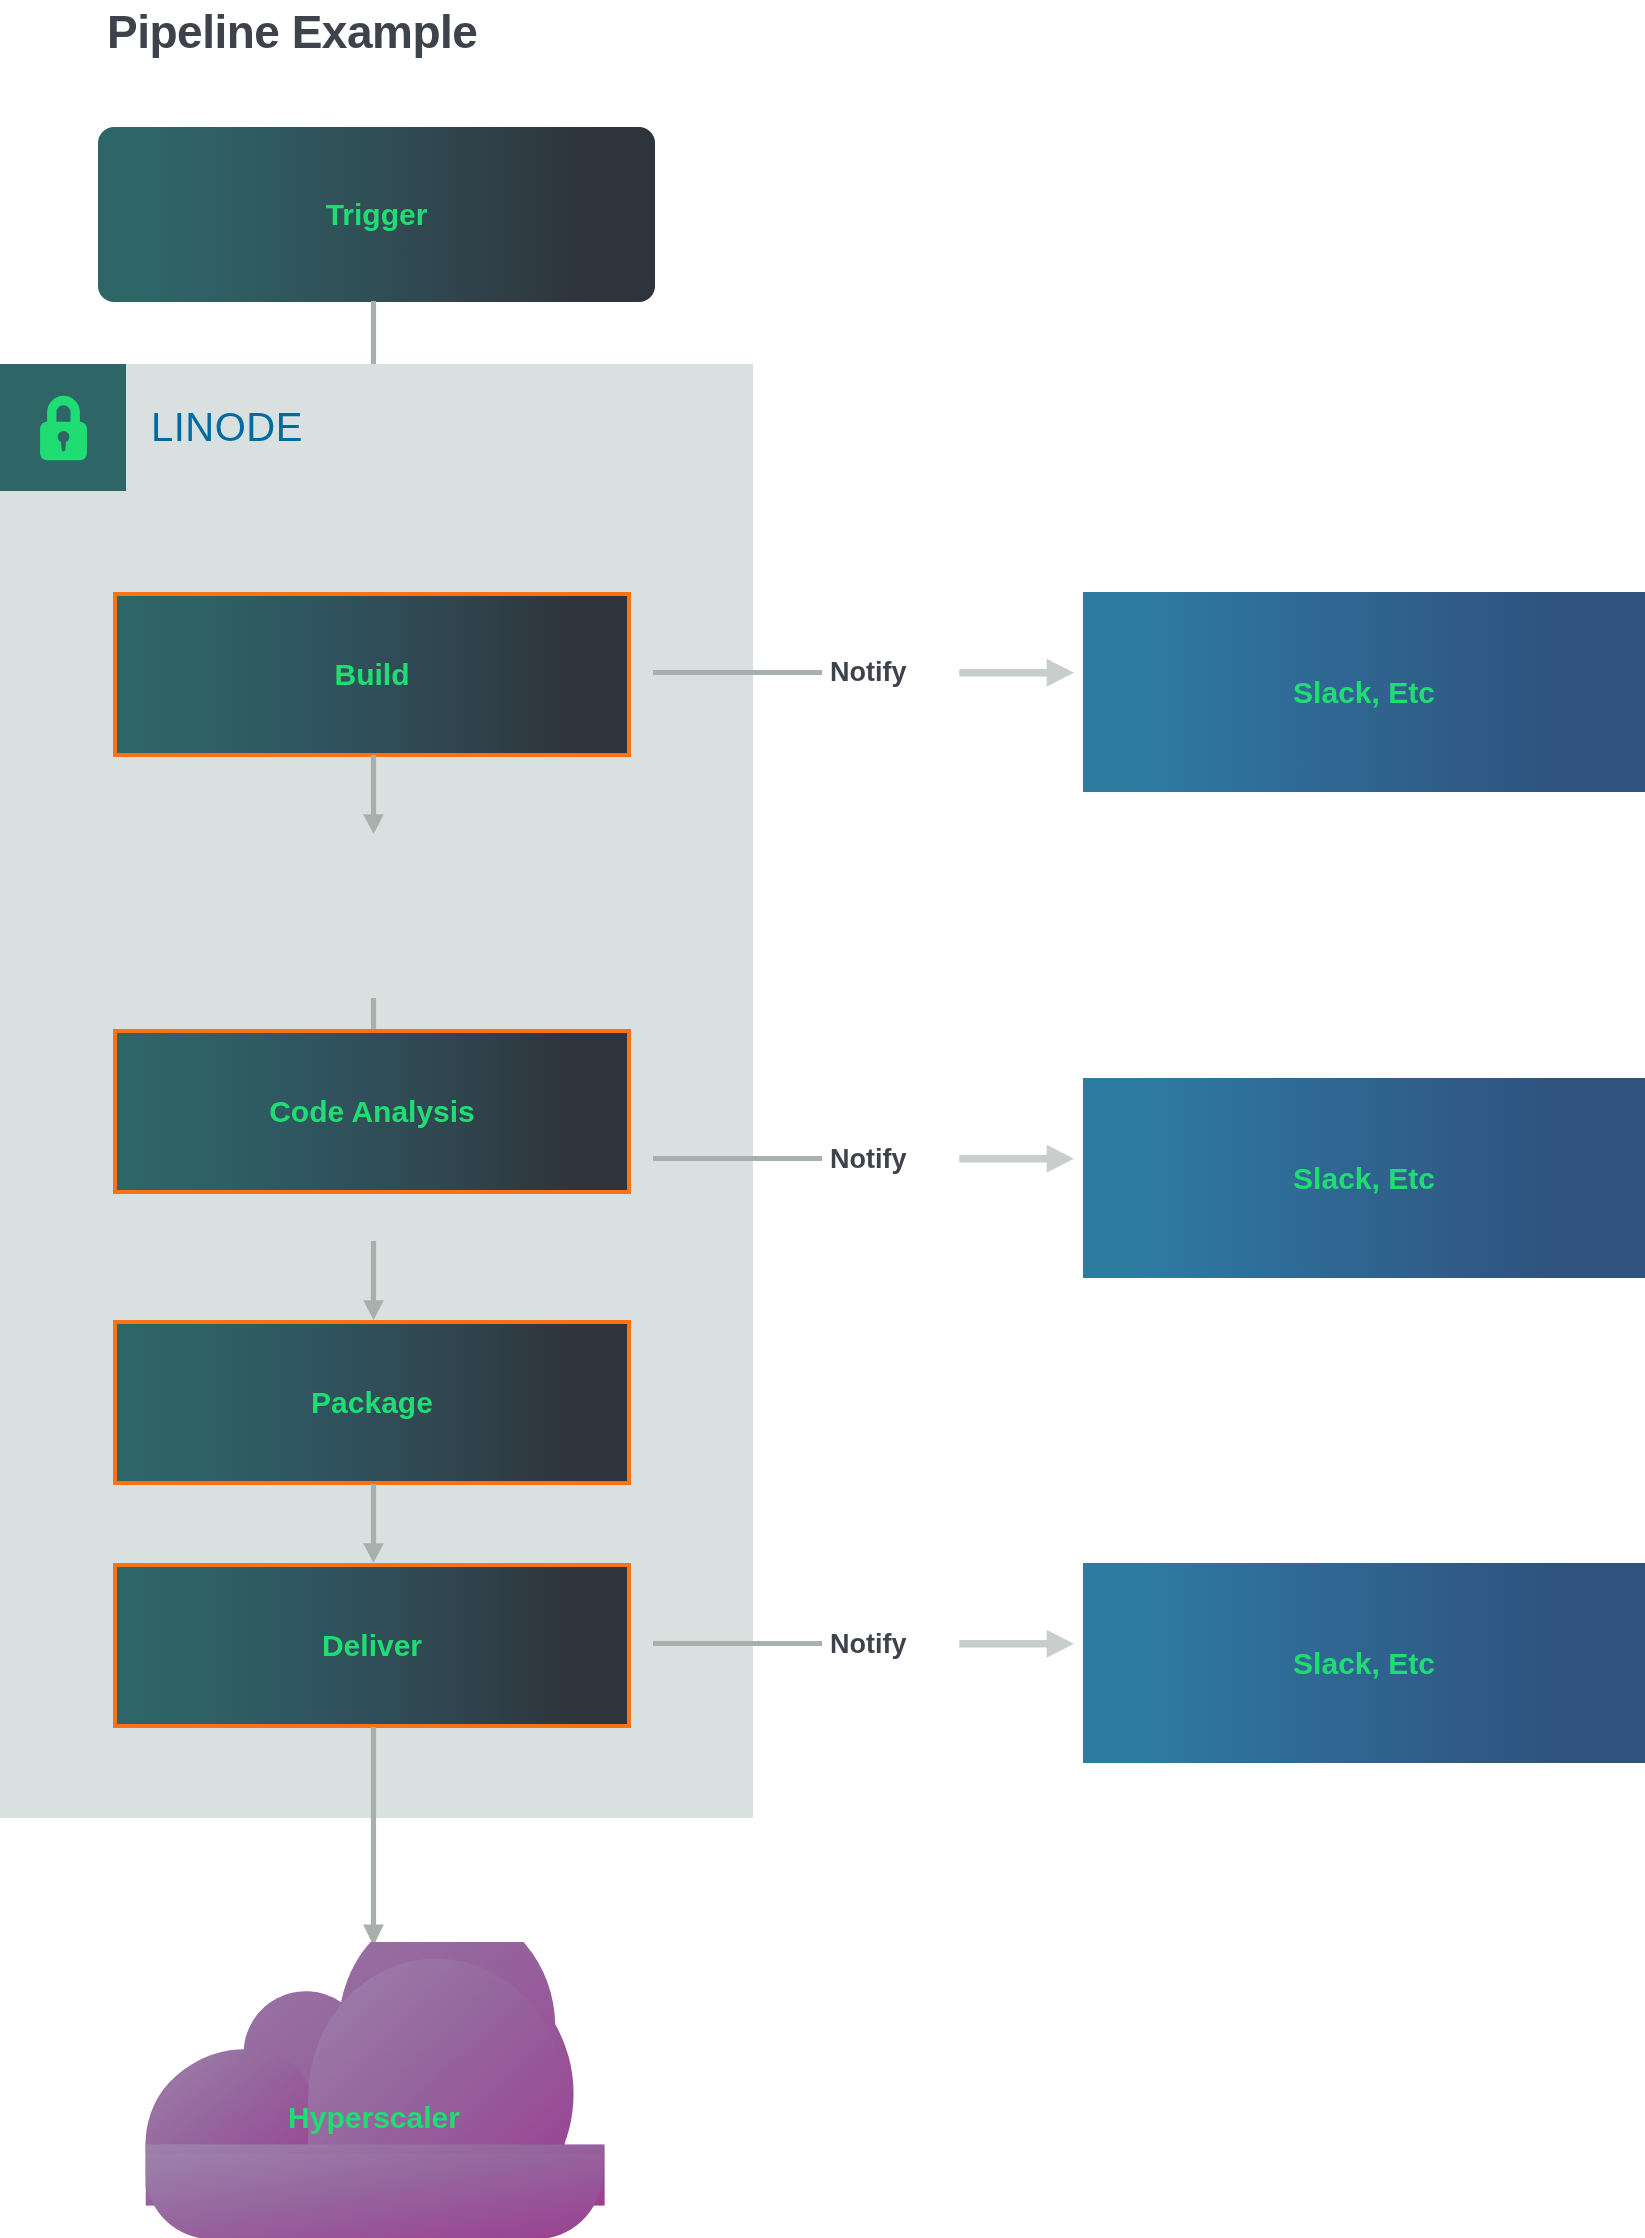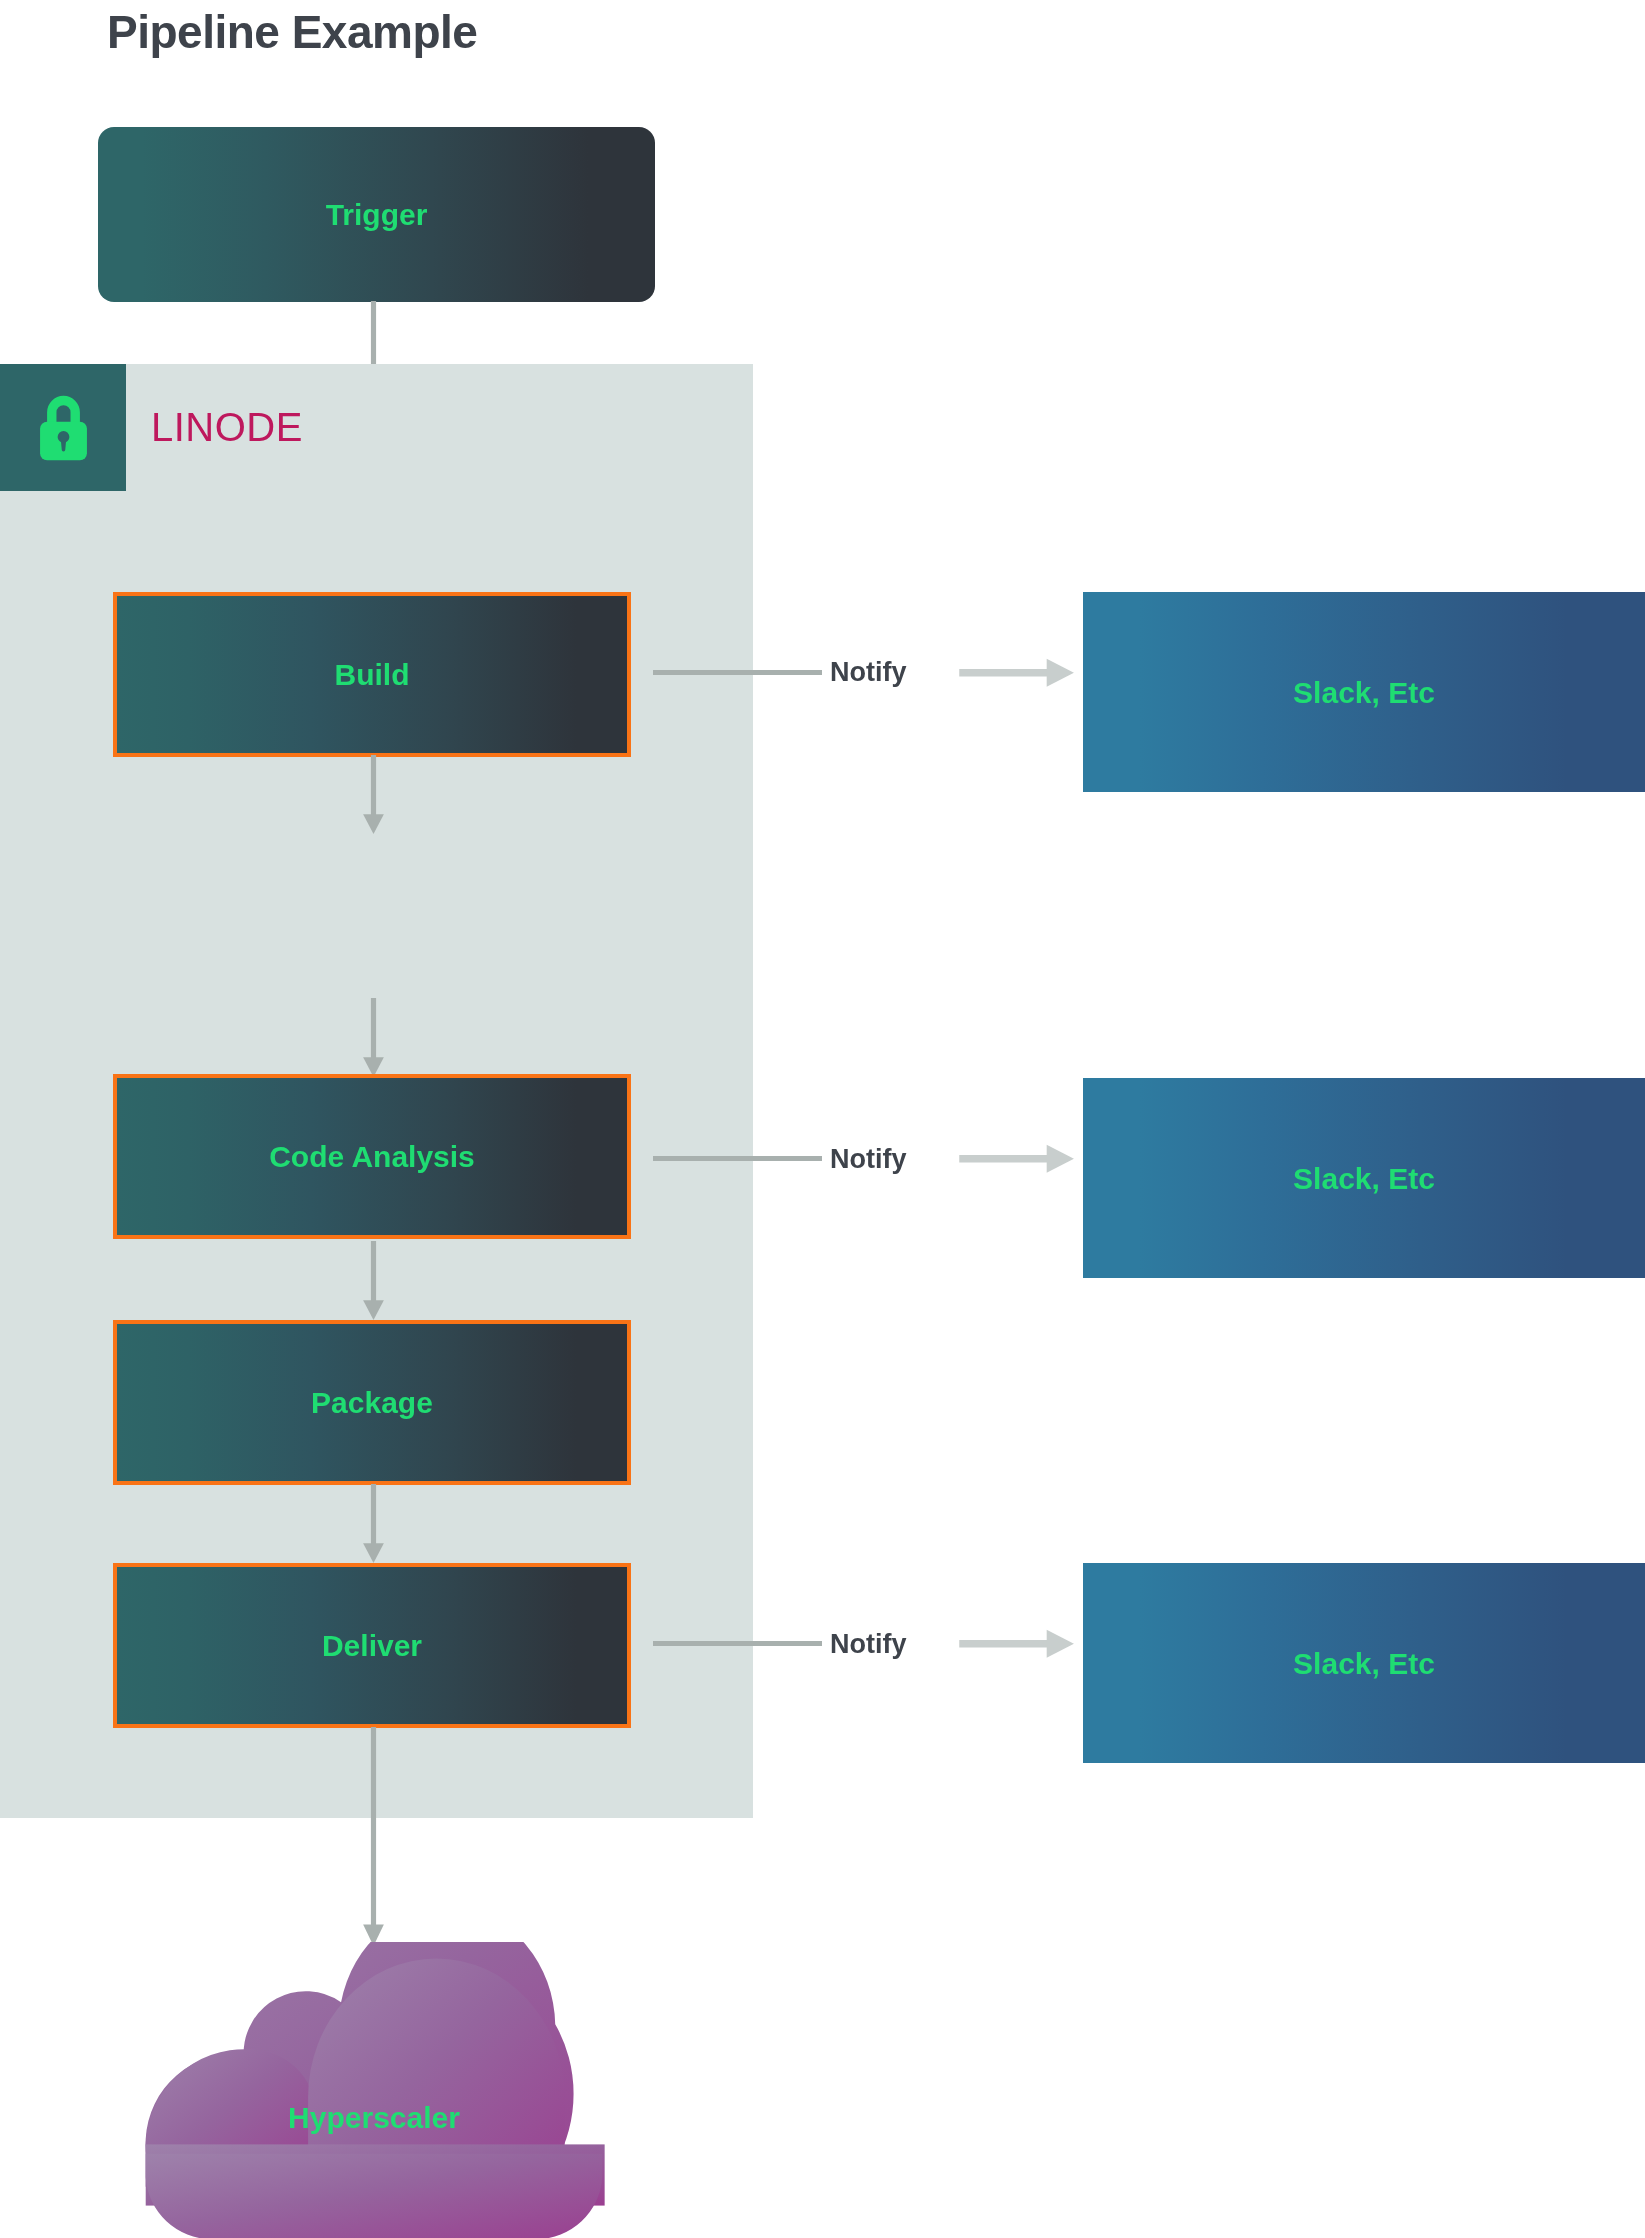--- a/index.html
+++ b/index.html
@@ -73,21 +73,21 @@
     align-items: center;
     justify-content: center;
   }
   .lock-badge svg { display: block; }
   .linode-label {
     position: absolute;
     left: 151px;
     top: 405px;
     font-size: 40px;
     font-weight: 400;
-    color: #be185d;
+    color: #0369a1;
     letter-spacing: 0.5px;
     white-space: nowrap;
   }
 
   
   .stage-box {
     position: absolute;
     left: 113px;
     width: 518px;
     height: 165px;
@@ -190,21 +190,21 @@
     <line x1="35" y1="0" x2="35" y2="133" stroke="#A8B0AE" stroke-width="11"></line>
     <polygon points="35,168 13,126 57,126" fill="#A8B0AE"></polygon>
   </svg>
 
 
   <svg class="arrow-svg" style="left:357px; top:998px; width:33px; height:81px;" viewBox="0 0 70 172">
     <line x1="35" y1="0" x2="35" y2="133" stroke="#A8B0AE" stroke-width="11"></line>
     <polygon points="35,168 13,126 57,126" fill="#A8B0AE"></polygon>
   </svg>
 
-  <div class="stage-box" style="top:1074px;">
+  <div class="stage-box" style="top:1029px;">
     <div class="stage-box-inner">
       <span class="box-label">Code Analysis</span>
     </div>
   </div>
 
   <svg class="arrow-svg" style="left:357px; top:1241px; width:33px; height:81px;" viewBox="0 0 70 172">
     <line x1="35" y1="0" x2="35" y2="133" stroke="#A8B0AE" stroke-width="11"></line>
     <polygon points="35,168 13,126 57,126" fill="#A8B0AE"></polygon>
   </svg>
 

